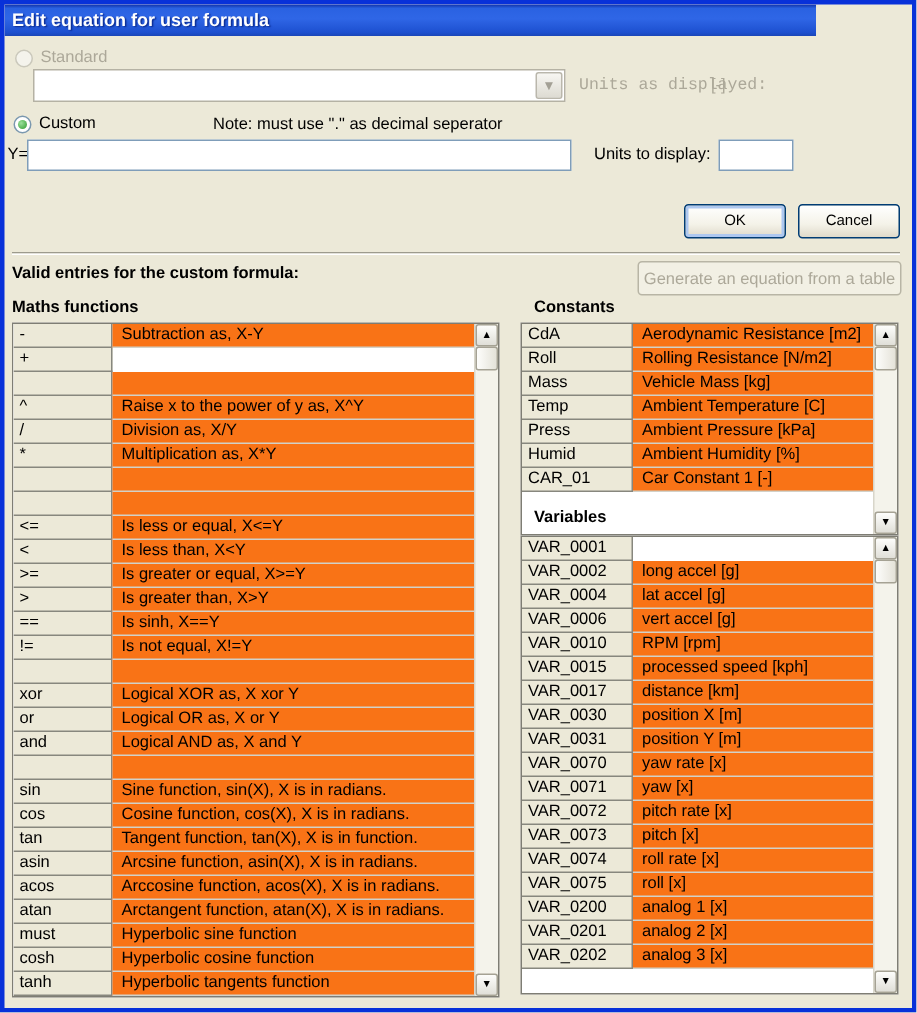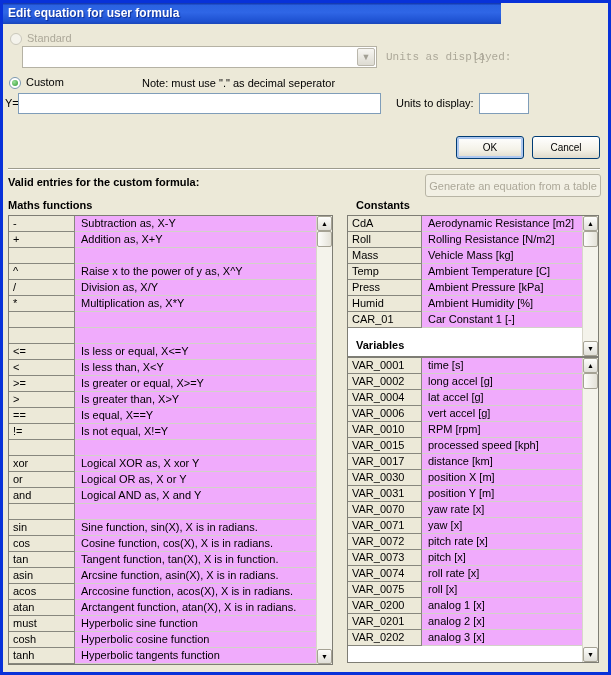--- a/index.html
+++ b/index.html
@@ -2,21 +2,21 @@
 <html><head>
 <meta charset="utf-8">
 <style>
   html,body{margin:0;padding:0;background:#ECE9D8;}
   *{box-sizing:border-box;font-family:"Liberation Sans",sans-serif;}
   .window{
     position:relative;width:611px;height:675px;
     border:3px solid #0831D9;background:#ECE9D8;overflow:hidden;
   }
   .titlebar{
-    position:absolute;left:0;top:0;width:498px;height:21px;
+    position:absolute;left:0;top:0;width:541px;height:21px;
     background:linear-gradient(180deg,#0f31a8 0%,#2a62e2 12%,#2f66e6 45%,#1d50d0 88%,#1a46b8 100%);
     color:#fff;font-size:12px;font-weight:bold;line-height:21px;
     padding-left:5px;text-shadow:1px 1px 1px #0a2a8f;
   }
   .lbl{position:absolute;font-size:11px;color:#000;white-space:nowrap;}
   .lbl.bold{font-weight:bold;}
   .lbl.disabled{color:#ACA899;}
   
   .radio{position:absolute;width:12px;height:12px;border-radius:50%;background:#fff;}
   .radio.enabled{border:1px solid #7B98AF;}
@@ -37,21 +37,21 @@
   .flat-btn{position:absolute;border:1px solid #B8B5A5;border-radius:3px;background:#F2F0E4;
      color:#ACA899;font-size:11px;display:flex;align-items:center;justify-content:center;}
   .divider{position:absolute;height:0;border-top:1px solid #9D9B8D;border-bottom:1px solid #FFFFFF;}
   
   .xp-table{position:absolute;border:1px solid #7E7D74;background:#fff;display:flex;}
   .rows{flex:1;overflow:hidden;background:#fff;}
   .trow{display:flex;height:16px;}
   .tkey{width:66px;flex:0 0 66px;background:#ECE9D8;border-right:1px solid #87877E;border-bottom:1px solid #87877E;
      font-size:11px;line-height:15px;padding-left:4px;white-space:nowrap;overflow:hidden;}
   .widekey .tkey{width:74px;flex:0 0 74px;}
-  .tdesc{flex:1;background:#f0abfc;border-bottom:1px solid #D2D1C8;font-size:11px;line-height:15px;
+  .tdesc{flex:1;background:#f97316;border-bottom:1px solid #D2D1C8;font-size:11px;line-height:15px;
      padding-left:6px;white-space:nowrap;overflow:hidden;}
   
   .vscroll{width:16px;flex:0 0 16px;display:flex;flex-direction:column;background:#F4F3EB;border-left:1px solid #D8D6CA;}
   .sbtn{height:15px;border:1px solid #A5A294;border-radius:2px;background:linear-gradient(180deg,#FDFDFB,#E0DFD8);
      display:flex;align-items:center;justify-content:center;font-size:7px;color:#000;}
   .sthumb{height:16px;border:1px solid #A5A294;border-radius:2px;background:linear-gradient(90deg,#FDFDFB,#E4E2D8);}
   .strack{flex:1;}
 </style>
 </head>
 <body>
@@ -97,21 +97,20 @@
   <div class="xp-table" style="left:5px;top:212px;width:325px;height:450px;">
     <div class="rows">
 
         <div class="trow">
           <div class="tkey">-</div>
           <div class="tdesc">Subtraction as,  X-Y</div>
         </div>
 
         <div class="trow">
           <div class="tkey">+</div>
-          <div class="tdesc">Addition as,  X+Y</div>
         </div>
 
         <div class="trow">
           <div class="tkey"></div>
           <div class="tdesc"></div>
         </div>
 
         <div class="trow">
           <div class="tkey">^</div>
           <div class="tdesc">Raise x to the power of y as,  X^Y</div>
@@ -152,21 +151,21 @@
           <div class="tdesc">Is greater or equal,  X&gt;=Y</div>
         </div>
 
         <div class="trow">
           <div class="tkey">&gt;</div>
           <div class="tdesc">Is greater than,  X&gt;Y</div>
         </div>
 
         <div class="trow">
           <div class="tkey">==</div>
-          <div class="tdesc">Is equal,  X==Y</div>
+          <div class="tdesc">Is sinh,  X==Y</div>
         </div>
 
         <div class="trow">
           <div class="tkey">!=</div>
           <div class="tdesc">Is not equal, X!=Y</div>
         </div>
 
         <div class="trow">
           <div class="tkey"></div>
           <div class="tdesc"></div>
@@ -299,21 +298,20 @@
     </div>
   </div>
 
   <div class="lbl bold" style="left:353px;top:336px;">Variables</div>
 
   <div class="xp-table widekey" style="left:344px;top:354px;width:252px;height:306px;">
     <div class="rows">
 
         <div class="trow">
           <div class="tkey">VAR_0001</div>
-          <div class="tdesc">time [s]</div>
         </div>
 
         <div class="trow">
           <div class="tkey">VAR_0002</div>
           <div class="tdesc">long accel [g]</div>
         </div>
 
         <div class="trow">
           <div class="tkey">VAR_0004</div>
           <div class="tdesc">lat accel [g]</div>

